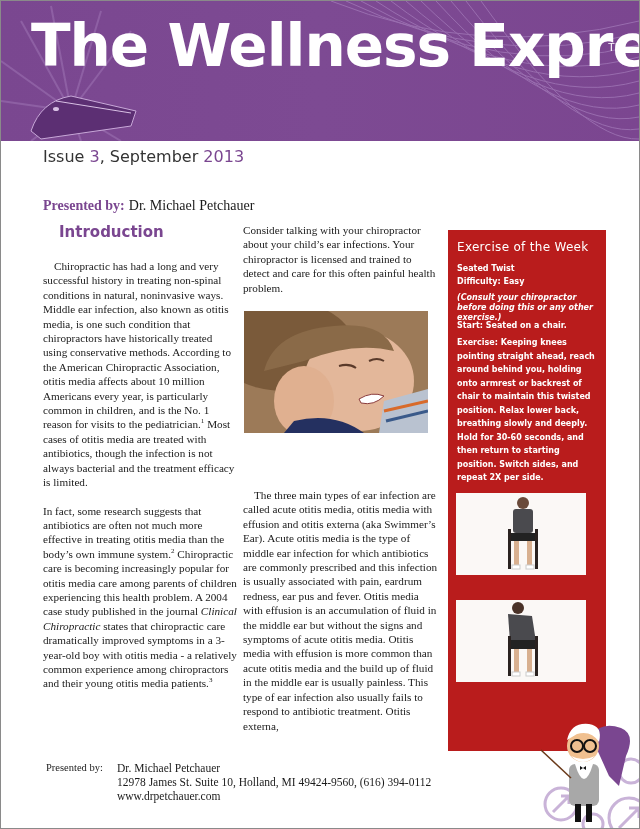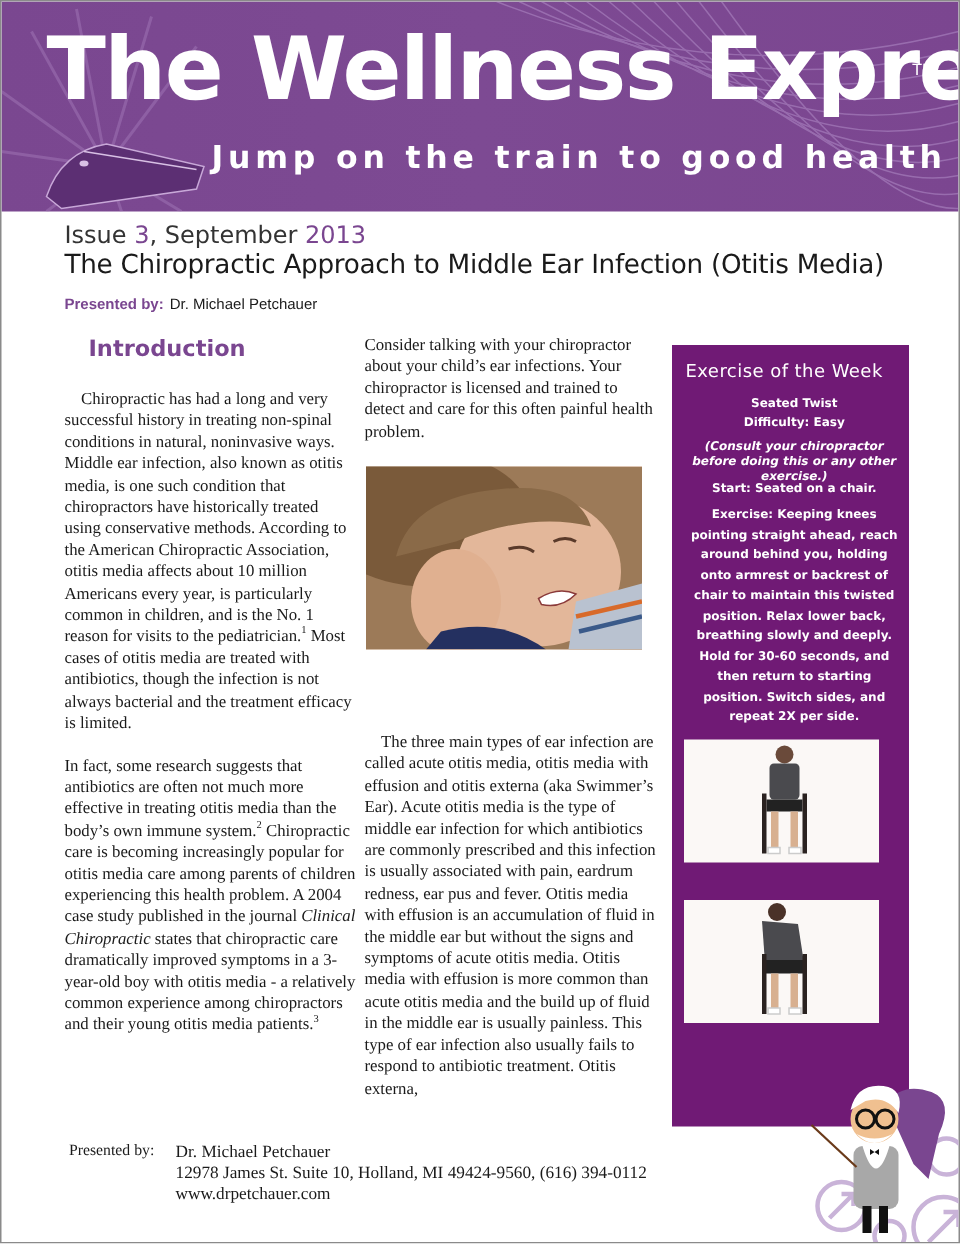--- a/index.html
+++ b/index.html
@@ -40,21 +40,21 @@
     font-family: "DejaVu Sans", sans-serif; font-size: 16px; color: #333;
   }
   .issue .acc { color: #7a4690; }
   .article-title {
     position: absolute; left: 42px; top: 166px;
     font-family: "DejaVu Sans", sans-serif; font-size: 17.5px; color: #1a1a1a;
     white-space: nowrap; letter-spacing: -0.2px;
   }
   .presented {
     position: absolute; left: 42px; top: 197px;
-    font-family: Liberation Sans, sans-serif; font-size: 10px; white-space: nowrap;
+    font-family: Liberation Serif, serif; font-size: 14px; white-space: nowrap;
   }
   .presented .lbl { color: #7a4690; font-weight: bold; }
   .presented .nm { color: #1a1a1a; margin-left: 4px; }
   .h-intro {
     position: absolute; left: 58px; top: 222px;
     font-family: "DejaVu Sans", sans-serif; font-weight: bold; font-size: 15px; color: #7a4690;
   }
   .h-otitis {
     position: absolute; left: 242px; top: 452px;
     font-family: "DejaVu Sans", sans-serif; font-weight: bold; font-size: 15px; color: #7a4690;
@@ -71,23 +71,22 @@
   sup { font-size: 7px; line-height: 0; }
   
   .photo {
     position: absolute; left: 243px; top: 310px; width: 184px; height: 122px;
     background: linear-gradient(135deg, #8a6a48 0%, #b48a62 40%, #d4a98a 60%, #9a7350 100%);
     overflow: hidden;
   }
   
   .sidebar {
     position: absolute; left: 447px; top: 229px; width: 158px; height: 521px;
-    background: #701a75; color: #fff;
+    background: #b91c1c; color: #fff;
     font-family: "DejaVu Sans", sans-serif;
-    text-align: center;
   }
   .sb-title { position: absolute; left: 9px; top: 10px; font-size: 12px; letter-spacing: 0.3px; }
   .sb-line { position: absolute; left: 9px; font-size: 8px; font-weight: bold; line-height: 13.5px; width: 145px; }
   .sb-italic { font-style: italic; line-height: 10px; }
   .ex-photo {
     position: absolute; left: 8px; width: 130px; height: 82px; background: #fbf8f6; overflow: hidden;
   }
   
   .footer { position: absolute; top: 760px; font-size: 11.5px; line-height: 14px; color: #1a1a1a; }
   .f-label { left: 45px; font-size: 10.5px; }
@@ -126,26 +125,24 @@
           <path d="M70 110 L120 140"></path>
       </g>
       <g>
         <path d="M30 130 Q40 100 70 95 L135 110 L130 125 L40 138 Z" fill="#5c2f73" stroke="#c8a8d8" stroke-width="1"></path>
         <path d="M55 100 L130 112" stroke="#d8c0e4" stroke-width="1"></path>
         <ellipse cx="55" cy="108" rx="3" ry="2" fill="#d8c0e4"></ellipse>
       </g>
     </svg>
     <div class="banner-title">The Wellness Express</div>
     <div class="banner-tm">TM</div>
-    <div class="banner-tagline">Jump on the train to good health</div>
   </div>
 
   <div class="issue"><span>Issue </span><span class="acc">3</span><span>, September </span><span class="acc">2013</span></div>
 
-  <div class="article-title">The Chiropractic Approach to Middle Ear Infection (Otitis Media)</div>
   <div class="presented">
     <span class="lbl">Presented by:</span><span class="nm">Dr. Michael Petchauer</span>
   </div>
 
   <div class="h-intro">Introduction</div>
   <div class="col col1">
     <p class="indent"><span>Chiropractic has had a long and very successful history in treating non-spinal conditions in natural, noninvasive ways.  Middle ear infection, also known as otitis media, is one such condition that chiropractors have historically treated using conservative methods.  According to the American Chiropractic Association, otitis media affects about 10 million Americans every year, is particularly common in children, and is the No. 1 reason for visits to the pediatrician.</span><sup>1</sup><span>  Most cases of otitis media are treated with antibiotics, though the infection is not always bacterial and the treatment efficacy is limited.</span></p>
     <div class="gap"></div>
     <p><span>In fact, some research suggests that antibiotics are often not much more effective in treating otitis media than the body’s own immune system.</span><sup>2</sup><span> Chiropractic care is becoming increasingly popular for otitis media care among parents of children experiencing this health problem.  A 2004 case study published in the journal </span><i>Clinical Chiropractic</i><span> states that chiropractic care dramatically improved symptoms in a 3-year-old boy with otitis media - a relatively common experience among chiropractors and their young otitis media patients.</span><sup>3</sup></p>
   </div>

